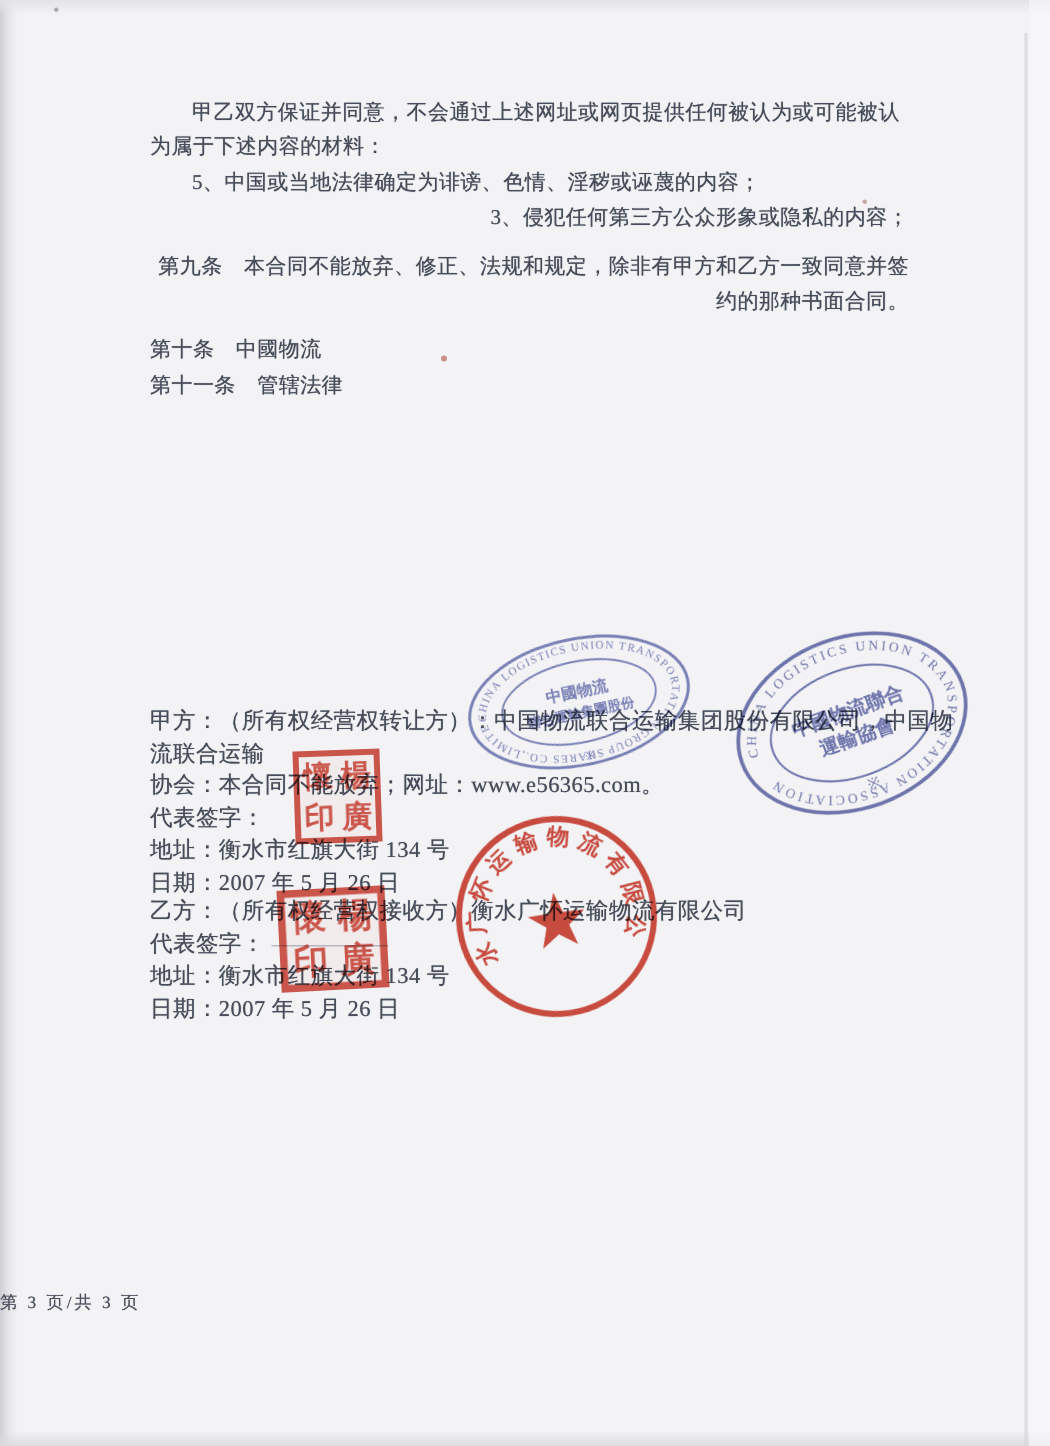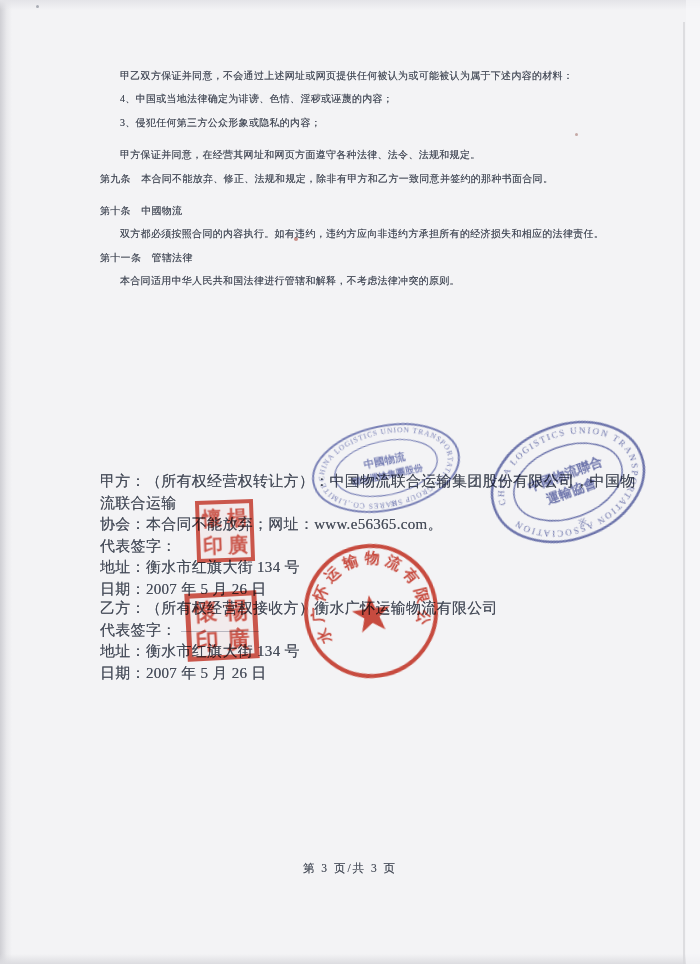--- a/index.html
+++ b/index.html
@@ -20,40 +20,40 @@
   .fold-light{position:absolute;left:686px;top:0;width:14px;height:964px;
     background:#f7f7f9;opacity:.7;}
   .speck{position:absolute;border-radius:50%;}
   .speck.s1{left:36px;top:5px;width:3px;height:3px;background:#a9acb4;}
   .speck.s2{left:294px;top:237px;width:4px;height:4px;background:#c99089;}
   .speck.s3{left:575px;top:133px;width:3px;height:3px;background:#c5a9a6;}
 
   
   .doc-text{
     position:absolute;left:100px;top:64px;width:506px;
-    color:#464c59;font-size:10px;line-height:23.4px;letter-spacing:.3px;
+    color:#464c59;font-size:14px;line-height:23.4px;letter-spacing:.3px;
     text-shadow:0 0 .6px rgba(70,76,89,.75);
   }
   .doc-text p{margin:0;}
   .doc-text p.indent{text-indent:2em;}
-  .doc-text p.gap-after{margin-bottom:9px;}
+  .doc-text p.gap-after{margin-bottom:9px;text-align:right;}
 
   .party{
     position:absolute;left:100px;width:540px;
     color:#464c59;font-size:15px;line-height:21.5px;letter-spacing:.3px;
     text-shadow:0 0 .6px rgba(70,76,89,.75);
   }
   .party-a{top:471px;}
   .party-b{top:598px;}
   .party div{margin:0;}
   .sig-line{display:inline-block;width:78px;height:1px;border-bottom:1px solid #b9bcc6;
     vertical-align:middle;margin-left:4px;}
 
   .page-footer{
-    position:absolute;left:0;right:0;top:861px;text-align:center;
+    position:absolute;left:0;right:0;top:861px;
     color:#4a505c;font-size:11.5px;letter-spacing:2px;
     text-shadow:0 0 .5px rgba(74,80,92,.7);
     font-family:Liberation Serif, serif;
   }
 
   
   .stamp{position:absolute;mix-blend-mode:multiply;opacity:.88;filter:blur(.4px);}
   .stamp svg{display:block;}
   .stamp text{font-family:"Liberation Serif","DejaVu Serif",serif;}
 
@@ -77,28 +77,25 @@
 <div class="edge-top"></div>
 <div class="edge-bottom"></div>
 <div class="fold-light"></div>
 <div class="fold-line"></div>
 <div class="speck s1"></div>
 <div class="speck s2"></div>
 <div class="speck s3"></div>
 
 <div class="doc-text">
   <p class="indent">甲乙双方保证并同意，不会通过上述网址或网页提供任何被认为或可能被认为属于下述内容的材料：</p>
-  <p class="indent">4、中国或当地法律确定为诽谤、色情、淫秽或诬蔑的内容；</p>
+  <p class="indent">5、中国或当地法律确定为诽谤、色情、淫秽或诬蔑的内容；</p>
   <p class="indent gap-after">3、侵犯任何第三方公众形象或隐私的内容；</p>
-  <p class="indent">甲方保证并同意，在经营其网址和网页方面遵守各种法律、法令、法规和规定。</p>
   <p class="gap-after">第九条　本合同不能放弃、修正、法规和规定，除非有甲方和乙方一致同意并签约的那种书面合同。</p>
   <p>第十条　中國物流</p>
-  <p class="indent">双方都必须按照合同的内容执行。如有违约，违约方应向非违约方承担所有的经济损失和相应的法律责任。</p>
   <p>第十一条　管辖法律</p>
-  <p class="indent">本合同适用中华人民共和国法律进行管辖和解释，不考虑法律冲突的原则。</p>
 </div>
 
 <div class="party party-a">
   <div>甲方：（所有权经营权转让方）：中国物流联合运输集团股份有限公司，中国物流联合运输</div>
   <div>协会：本合同不能放弃；网址：www.e56365.com。</div>
   <div>代表签字：</div>
   <div>地址：衡水市红旗大街 134 号</div>
   <div>日期：2007 年 5 月 26 日</div>
 </div>
 

